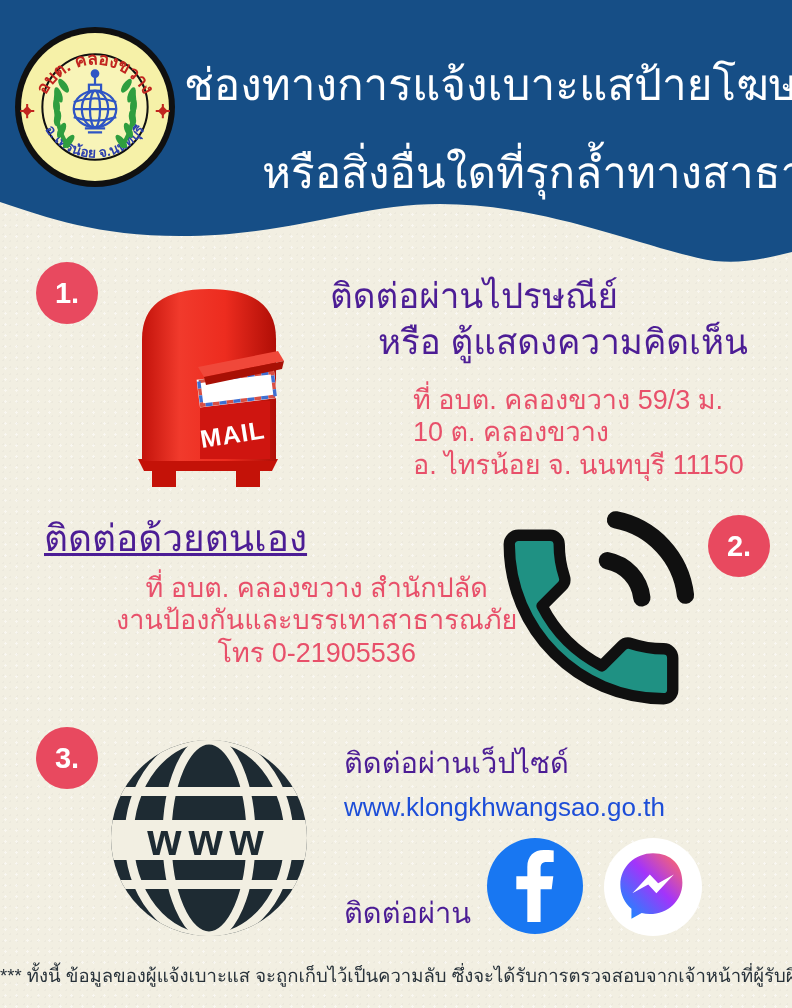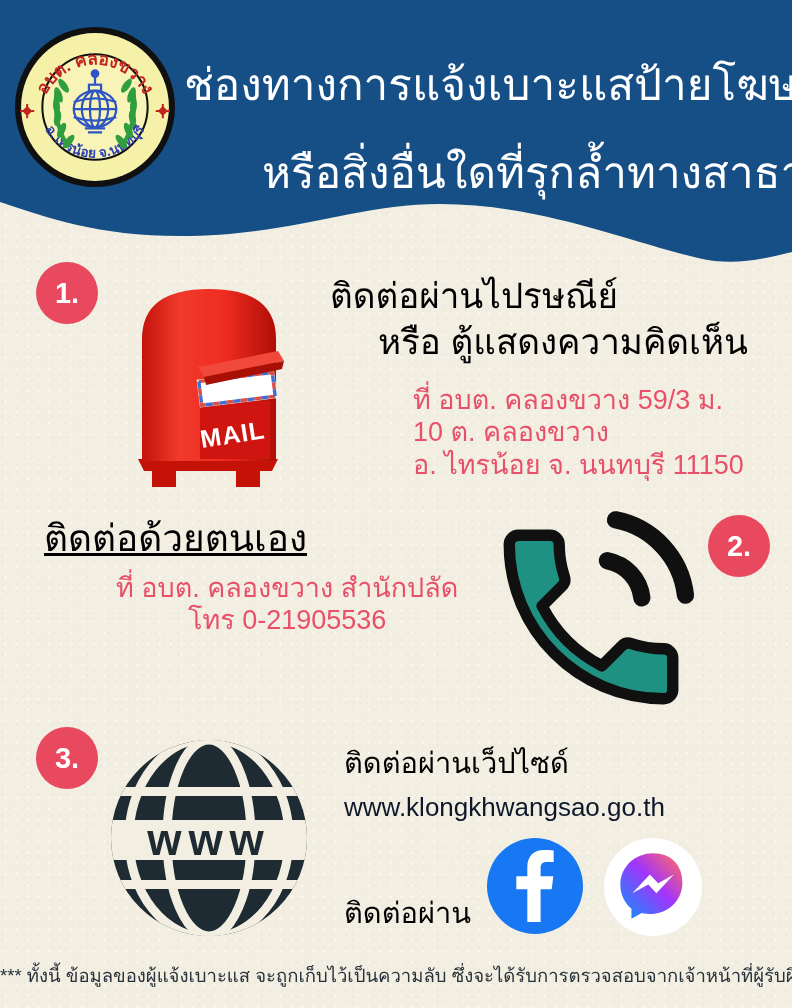--- a/index.html
+++ b/index.html
@@ -18,31 +18,31 @@
   .title-line{color:#ffffff;font-size:44px;line-height:1.05;white-space:nowrap;font-weight:400;}
   .title1{left:184px;top:62px;}
   .title2{left:262px;top:150px;}
   
   .badge{width:62px;height:62px;border-radius:50%;background:#e8495f;color:#fff;
          font-size:29px;font-weight:bold;display:flex;align-items:center;justify-content:center;}
   .badge1{left:36px;top:262px;}
   .badge2{left:708px;top:515px;}
   .badge3{left:36px;top:727px;}
   
-  .pink{color:#000000;white-space:nowrap;line-height:1.05;}
+  .pink{color:#4c1d95;white-space:nowrap;line-height:1.05;}
   .h36{font-size:35px;}
   .h33{font-size:29px;}
   .body-lines{font-size:27px;color:#e8506a;line-height:1.2;white-space:nowrap;}
   .s1h1{left:330px;top:278px;}
   .s1h2{left:378px;top:324px;}
   .s1body{left:413px;top:384px;}
   .s2h{left:44px;top:520px;font-size:37px;text-decoration:underline;}
   .s2body{left:116px;top:572px;text-align:center;}
   .s3h{left:344px;top:748px;}
-  .s3url{left:344px;top:792px;font-size:26px;color:#0f172a;white-space:nowrap;}
+  .s3url{left:344px;top:792px;font-size:26px;color:#1d4ed8;white-space:nowrap;}
   .s3contact{left:344px;top:898px;}
   
   .mailbox{left:114px;top:277px;}
   .phone{left:482px;top:508px;}
   .globe{left:108px;top:727px;}
   .fb{left:487px;top:838px;}
   .msgr{left:604px;top:838px;}
   .logo{left:14px;top:26px;}
   
   .disclaimer{left:0;top:961px;width:792px;text-align:center;
@@ -150,20 +150,21 @@
 <div class="abs pink h36 s1h2">หรือ ตู้แสดงความคิดเห็น</div>
 <div class="abs body-lines s1body">
   <div>ที่ อบต. คลองขวาง 59/3 ม.</div>
   <div>10 ต. คลองขวาง</div>
   <div>อ. ไทรน้อย จ. นนทบุรี 11150</div>
 </div>
 
 <div class="abs pink s2h">ติดต่อด้วยตนเอง</div>
 <div class="abs body-lines s2body">
   <div>ที่ อบต. คลองขวาง สำนักปลัด</div>
+  <div>งานป้องกันและบรรเทาสาธารณภัย</div>
   <div>โทร 0-21905536</div>
 </div>
 
 <svg class="abs phone" width="218" height="218" viewBox="0 0 24 24">
   <path d="M6.62,10.79c1.44,2.83,3.76,5.14,6.59,6.59l2.2-2.21c0.27-0.27,0.67-0.36,1.02-0.24c1.12,0.37,2.33,0.57,3.57,0.57 c0.55,0,1,0.45,1,1V20c0,0.55-0.45,1-1,1c-9.39,0-17-7.61-17-17c0-0.55,0.45-1,1-1h3.5c0.55,0,1,0.45,1,1c0,1.25,0.2,2.45,0.57,3.57 c0.11,0.35,0.03,0.74-0.25,1.02L6.62,10.79z" fill="#1f9183" stroke="#101010" stroke-width="1.25" stroke-linejoin="round"></path>
   <path d="M14.7,1.3 A9.6,9.6 0 0 1 22.4,9.6" fill="none" stroke="#101010" stroke-width="1.9" stroke-linecap="round"></path>
   <path d="M13.8,5.8 A4.7,4.7 0 0 1 17.6,9.9" fill="none" stroke="#101010" stroke-width="1.9" stroke-linecap="round"></path>
 </svg>
 
 <div class="abs badge badge2">

